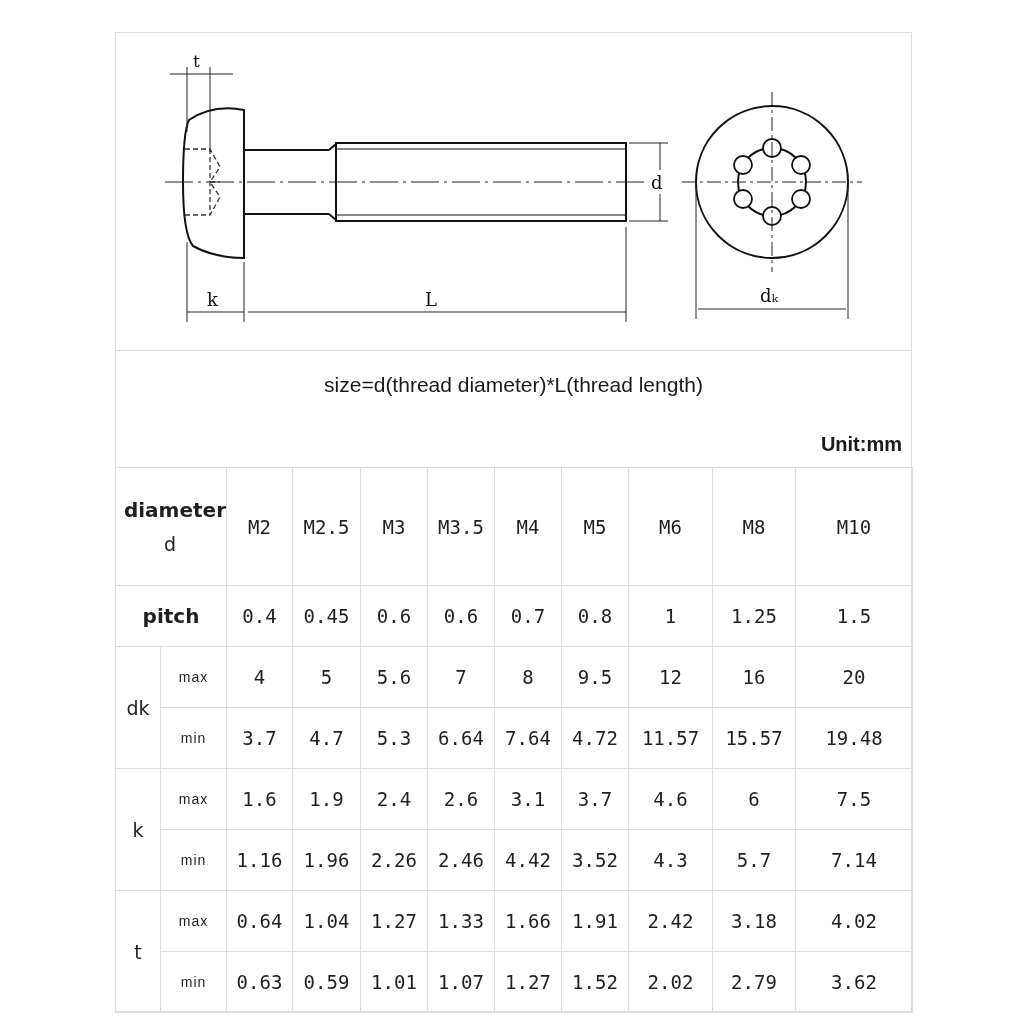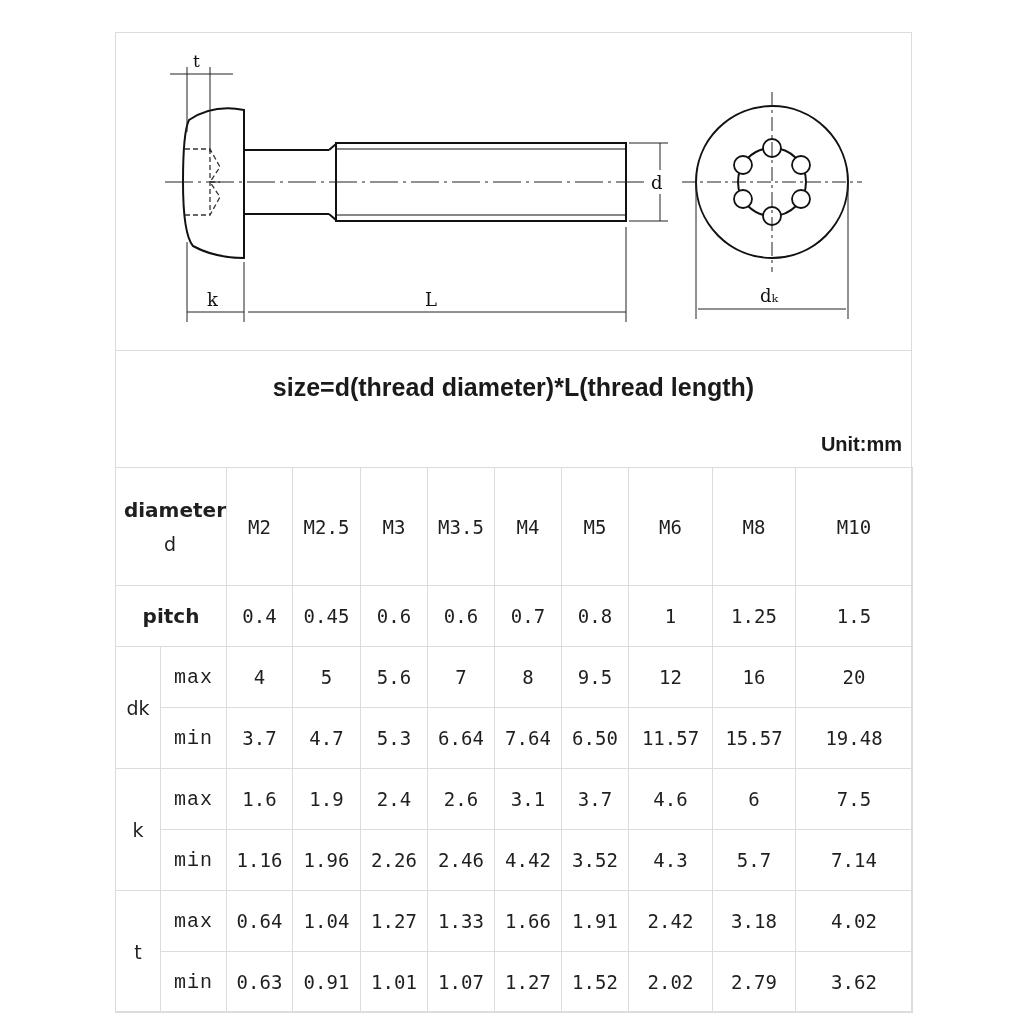--- a/index.html
+++ b/index.html
@@ -1,27 +1,27 @@
 <!DOCTYPE html>
 <html><head>
 <meta charset="utf-8">
 <style>
   html, body { margin:0; padding:0; background:#ffffff; }
   body { width:1024px; height:1024px; position:relative; overflow:hidden; font-family:"DejaVu Sans", sans-serif; color:#1a1a1a; }
   .frame { position:absolute; left:115px; top:32px; width:797px; height:980px; border:1px solid #dcdcdc; box-sizing:border-box; }
   .diagram { position:absolute; left:115px; top:32px; width:797px; height:318px; }
   .diagram svg { position:absolute; left:0; top:0; }
   .title-band { position:absolute; left:115px; top:350px; width:797px; height:117px; border-top:1px solid #dcdcdc; box-sizing:border-box; }
-  .size-title { position:absolute; left:0; width:100%; top:22px; text-align:center; font-family:"Liberation Sans", sans-serif; font-weight:bold; font-size:25px; letter-spacing:0px; }
+  .size-title { position:absolute; left:0; width:100%; top:22px; text-align:center; font-family:"Liberation Sans", sans-serif; font-weight:normal; font-size:21px; letter-spacing:0px; }
   .unit { position:absolute; right:10px; top:82px; font-family:"Liberation Sans", sans-serif; font-weight:bold; font-size:20px;text-align:center; }
   table.spec { position:absolute; left:115px; top:467px; border-collapse:collapse; table-layout:fixed; }
   table.spec td { border:1px solid #dcdcdc; text-align:center; vertical-align:middle; padding:0; font-family:"DejaVu Sans Mono", monospace; font-size:19px; color:#1f1f1f; }
   table.spec td.hdr-main { font-family:"DejaVu Sans", sans-serif; font-weight:bold; font-size:20px; }
   table.spec td.grp { font-family:"DejaVu Sans", sans-serif; font-size:19px; }
-  table.spec td.sub { font-family:Liberation Mono, monospace; font-size:20px; letter-spacing:1px;margin-left:24px; }
+  table.spec td.sub { font-family:Liberation Sans, sans-serif; font-size:14px; letter-spacing:1px;margin-left:24px; }
   .diam-cell { line-height:34px; }
   .diam-cell .l1 { display:block; font-weight:bold; font-size:20px; text-align:right; padding-left:6px; }
   .diam-cell .l2 { display:block; font-weight:normal; font-size:19px; text-align:left; padding-left:48px; }
 </style>
 </head>
 <body>
 
 <div class="frame"></div>
 
 <div class="diagram">
@@ -153,21 +153,21 @@
     <td>16</td>
     <td>20</td>
   </tr>
   <tr style="height:61px">
     <td class="sub">min</td>
     <td>3.7</td>
     <td>4.7</td>
     <td>5.3</td>
     <td>6.64</td>
     <td>7.64</td>
-    <td>6.50</td>
+    <td>4.72</td>
     <td>11.57</td>
     <td>15.57</td>
     <td>19.48</td>
   </tr>
 
   <tr style="height:61px">
     <td rowspan="2" class="grp">k</td>
     <td class="sub">max</td>
     <td>1.6</td>
     <td>1.9</td>
@@ -201,21 +201,21 @@
     <td>1.33</td>
     <td>1.66</td>
     <td>1.91</td>
     <td>2.42</td>
     <td>3.18</td>
     <td>4.02</td>
   </tr>
   <tr style="height:61px">
     <td class="sub">min</td>
     <td>0.63</td>
-    <td>0.91</td>
+    <td>0.59</td>
     <td>1.01</td>
     <td>1.07</td>
     <td>1.27</td>
     <td>1.52</td>
     <td>2.02</td>
     <td>2.79</td>
     <td>3.62</td>
   </tr>
 </tbody>
   </table>

